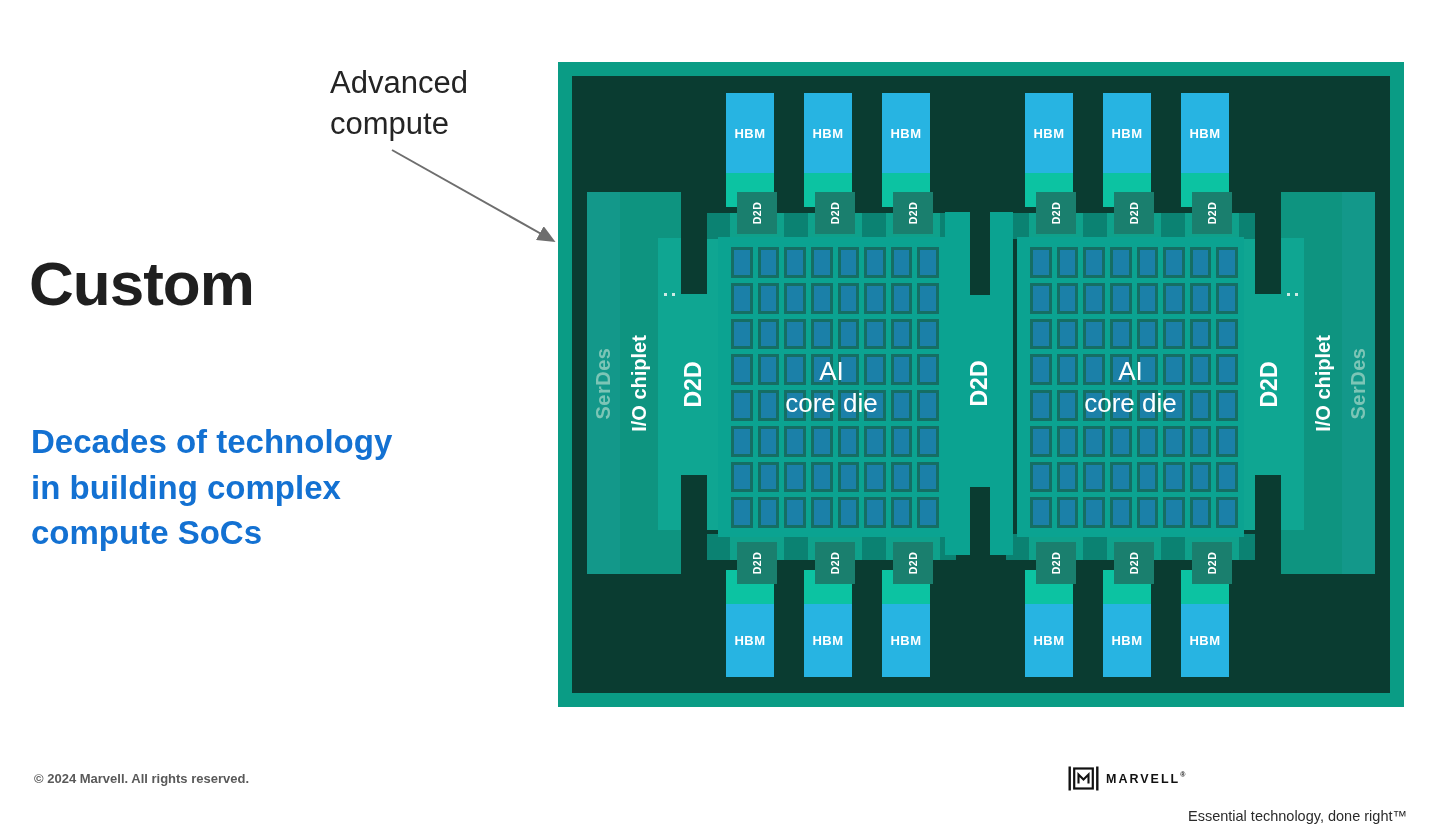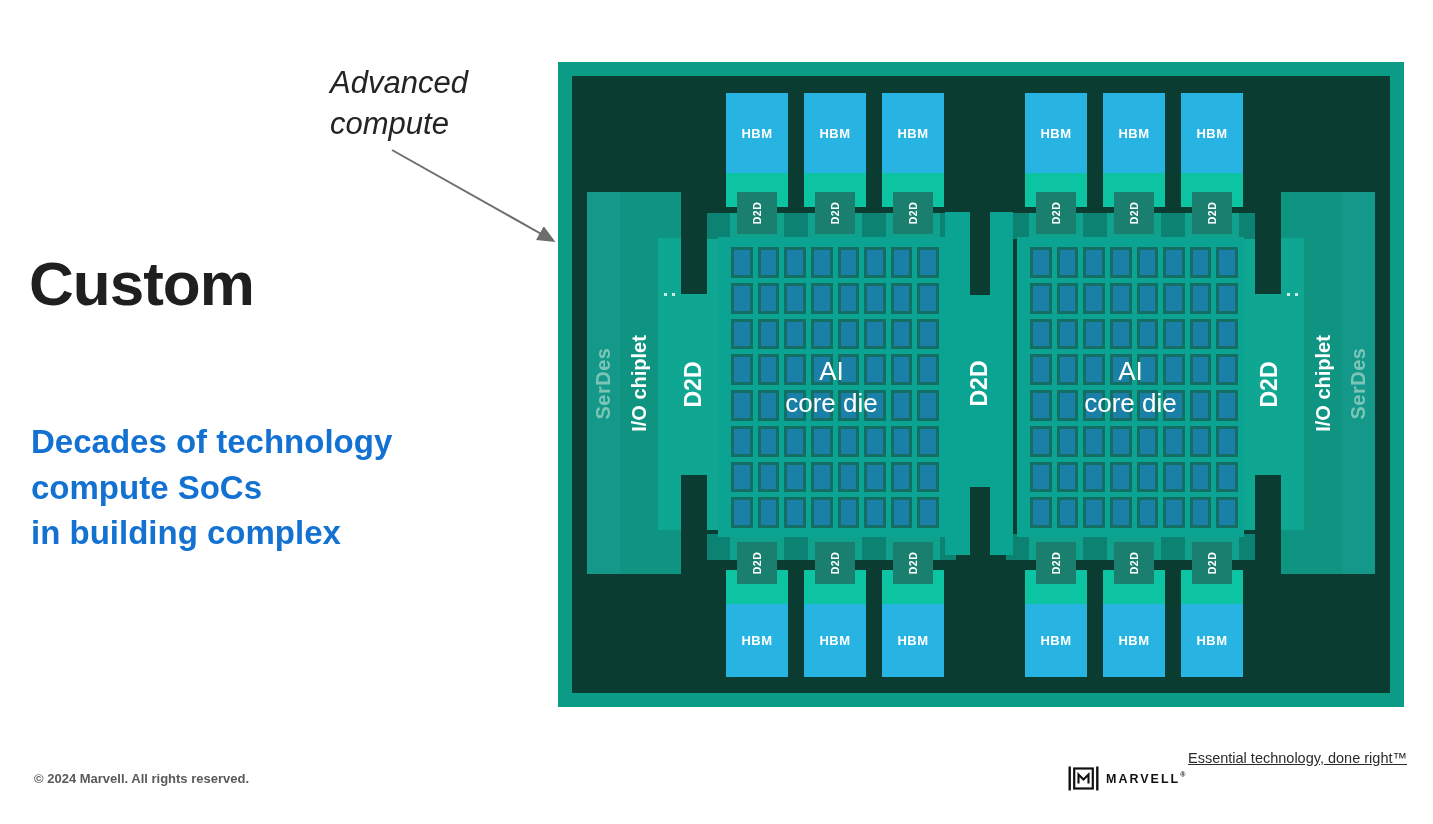--- a/index.html
+++ b/index.html
@@ -1,21 +1,21 @@
 <!DOCTYPE html>
 <html style="--annotation-text: #242424; --title-text: #1f1f1f; --subtitle-text: #1371d2; --arrow: #6e6e6e; --frame: #0a9c85; --interior: #0a3c31; --serdes-strip: #13988a; --serdes-text: #7cc5b6; --io-strip: #0e9480; --d2d-plate: #0fa692; --core-bg: #0ba391; --substrate: #0b8272; --substrate-tab: #0fa18b; --cell-fill: #1b80a8; --cell-border: #156e64; --hbm-cyan: #27b4e2; --hbm-green: #0cc3a2; --d2d-square: #1a7f6e; --dot: #cdeae4; --footer-text: #595959; --brand-text: #111111; --tagline-text: #2b2b2b;"><head>
 <meta charset="utf-8">
 <style>
   * { margin:0; padding:0; box-sizing:border-box; }
   html,body { width:1433px; height:824px; }
   body { font-family:"Liberation Sans", sans-serif; background:#fff; position:relative; overflow:hidden; }
   .abs { position:absolute; }
 
   
-  .annotation { left:330px; top:62px; font-size:31px; line-height:41px; font-weight:500; color:var(--annotation-text);font-style:italic; }
+  .annotation { left:330px; top:62px; font-size:31px; line-height:41px; font-weight:500; color:var(--annotation-text); }
   .arrow-svg { left:382px; top:140px; }
   .page-title { left:29px; top:246px; font-size:62px; line-height:76px; font-weight:800; letter-spacing:-1px; color:var(--title-text); }
   .page-subtitle { left:31px; top:419px; font-size:33px; line-height:45.5px; font-weight:600; color:var(--subtitle-text); }
 
   
   .chip { left:558px; top:62px; width:846px; height:645px; background:var(--frame); }
   .interior { left:14px; top:14px; width:818px; height:617px; background:var(--interior); }
   .strip-serdes { width:33px; top:130px; height:382px; background:var(--serdes-strip); }
   .strip-io { width:61px; top:130px; height:382px; background:var(--io-strip); }
   .plate { width:70px; top:176px; height:292px; background:var(--d2d-plate); }
@@ -28,40 +28,40 @@
   .serdes-label { font-size:20px; font-weight:600; color:var(--serdes-text); letter-spacing:.5px; }
   .io-label { font-size:20px; font-weight:600; color:#fff; }
   .d2d-big { font-size:23px; font-weight:600; color:#fff; }
 
   .die { width:227px; top:175px; height:300px; background:var(--core-bg); }
   .grid { left:13px; top:10px; width:208px; height:281px; display:grid; column-gap:5px; row-gap:5px; }
   .cell { background:var(--cell-fill); border:3px solid var(--cell-border); }
   .die-label { inset:0; display:flex; flex-direction:column; align-items:center; justify-content:center;
                color:#fff; font-size:26px; line-height:32px; font-weight:500; text-align:center; }
 
-  .hbm { width:62px; display:flex; flex-direction:column; }
+  .hbm { width:48px; display:flex; flex-direction:column; }
   .hbm-top { top:31px; height:114px; }
   .hbm-bottom { top:508px; height:107px; }
   .hbm .cyan { flex:1; background:var(--hbm-cyan); display:flex; align-items:center; justify-content:center;
                color:#fff; font-size:13px; font-weight:700; letter-spacing:.5px; }
   .hbm .green { height:34px; background:var(--hbm-green); }
 
   .d2d-sq { width:40px; height:42px; background:var(--d2d-square); display:flex; align-items:center; justify-content:center; }
   .d2d-sq span { transform:rotate(-90deg); color:#fff; font-size:10.5px; font-weight:700; letter-spacing:.5px; }
   .d2d-sq.row-top { top:130px; }
   .d2d-sq.row-bottom { top:480px; }
 
   .dot { width:3px; height:3px; background:var(--dot); }
 
   
   .footer-copy { left:34px; top:771px; font-size:13px; color:var(--footer-text);font-weight:bold; }
   .brand-box { left:1068px; top:764px; height:28px; display:flex; align-items:center; }
   .wordmark { margin-left:7px; font-size:12.5px; font-weight:700; letter-spacing:2px; color:var(--brand-text); }
   .regmark { font-size:7px; color:var(--brand-text); vertical-align:6px; }
-  .tagline { left:1188px; top:750px; font-size:14.5px; color:var(--tagline-text);text-decoration:underline; }
+  .tagline { left:1188px; top:808px; font-size:14.5px; color:var(--tagline-text); }
 </style>
 </head>
 <body>
 
 <div class="abs annotation">
   <div>Advanced</div>
   <div>compute</div>
 </div>
 
 <svg class="abs arrow-svg" width="185" height="112">
@@ -72,22 +72,22 @@
   </defs>
   <line x1="10" y1="10" x2="170" y2="100" stroke="#6e6e6e" stroke-width="2" marker-end="url(#ah)"></line>
 </svg>
 
 <div class="abs page-title">
   <div>Custom</div>
 </div>
 
 <div class="abs page-subtitle">
   <div>Decades of technology</div>
+  <div>in building complex</div>
   <div>compute SoCs</div>
-  <div>in building complex</div>
 </div>
 
 <div class="abs chip">
   <div class="abs interior"></div>
 
   <div class="abs strip-serdes vwrap" style="left:29px">
     <span class="vtext serdes-label">SerDes</span>
   </div>
   <div class="abs strip-io" style="left:62px"></div>
   <div class="abs vwrap" style="left:62px;top:130px;width:38px;height:382px">

